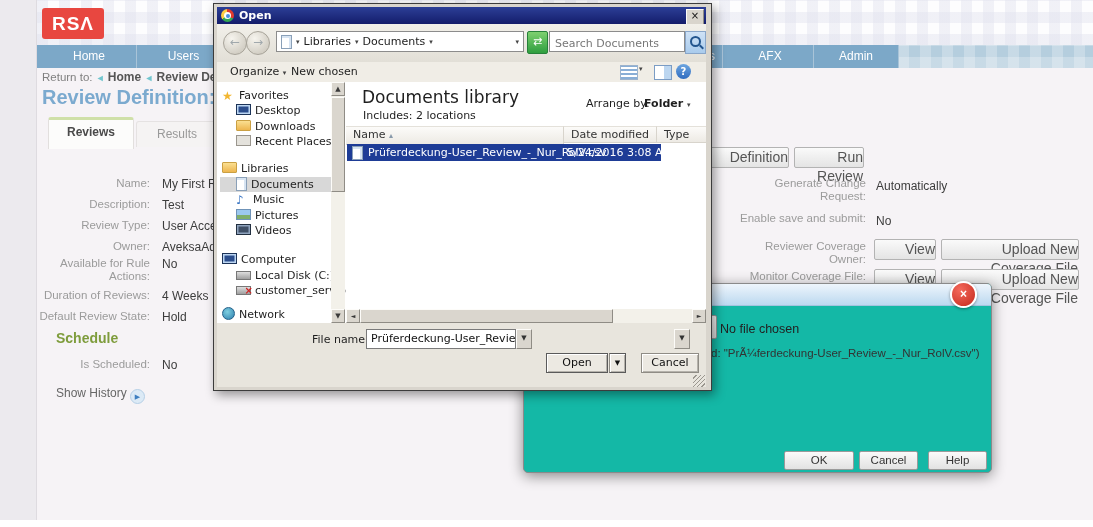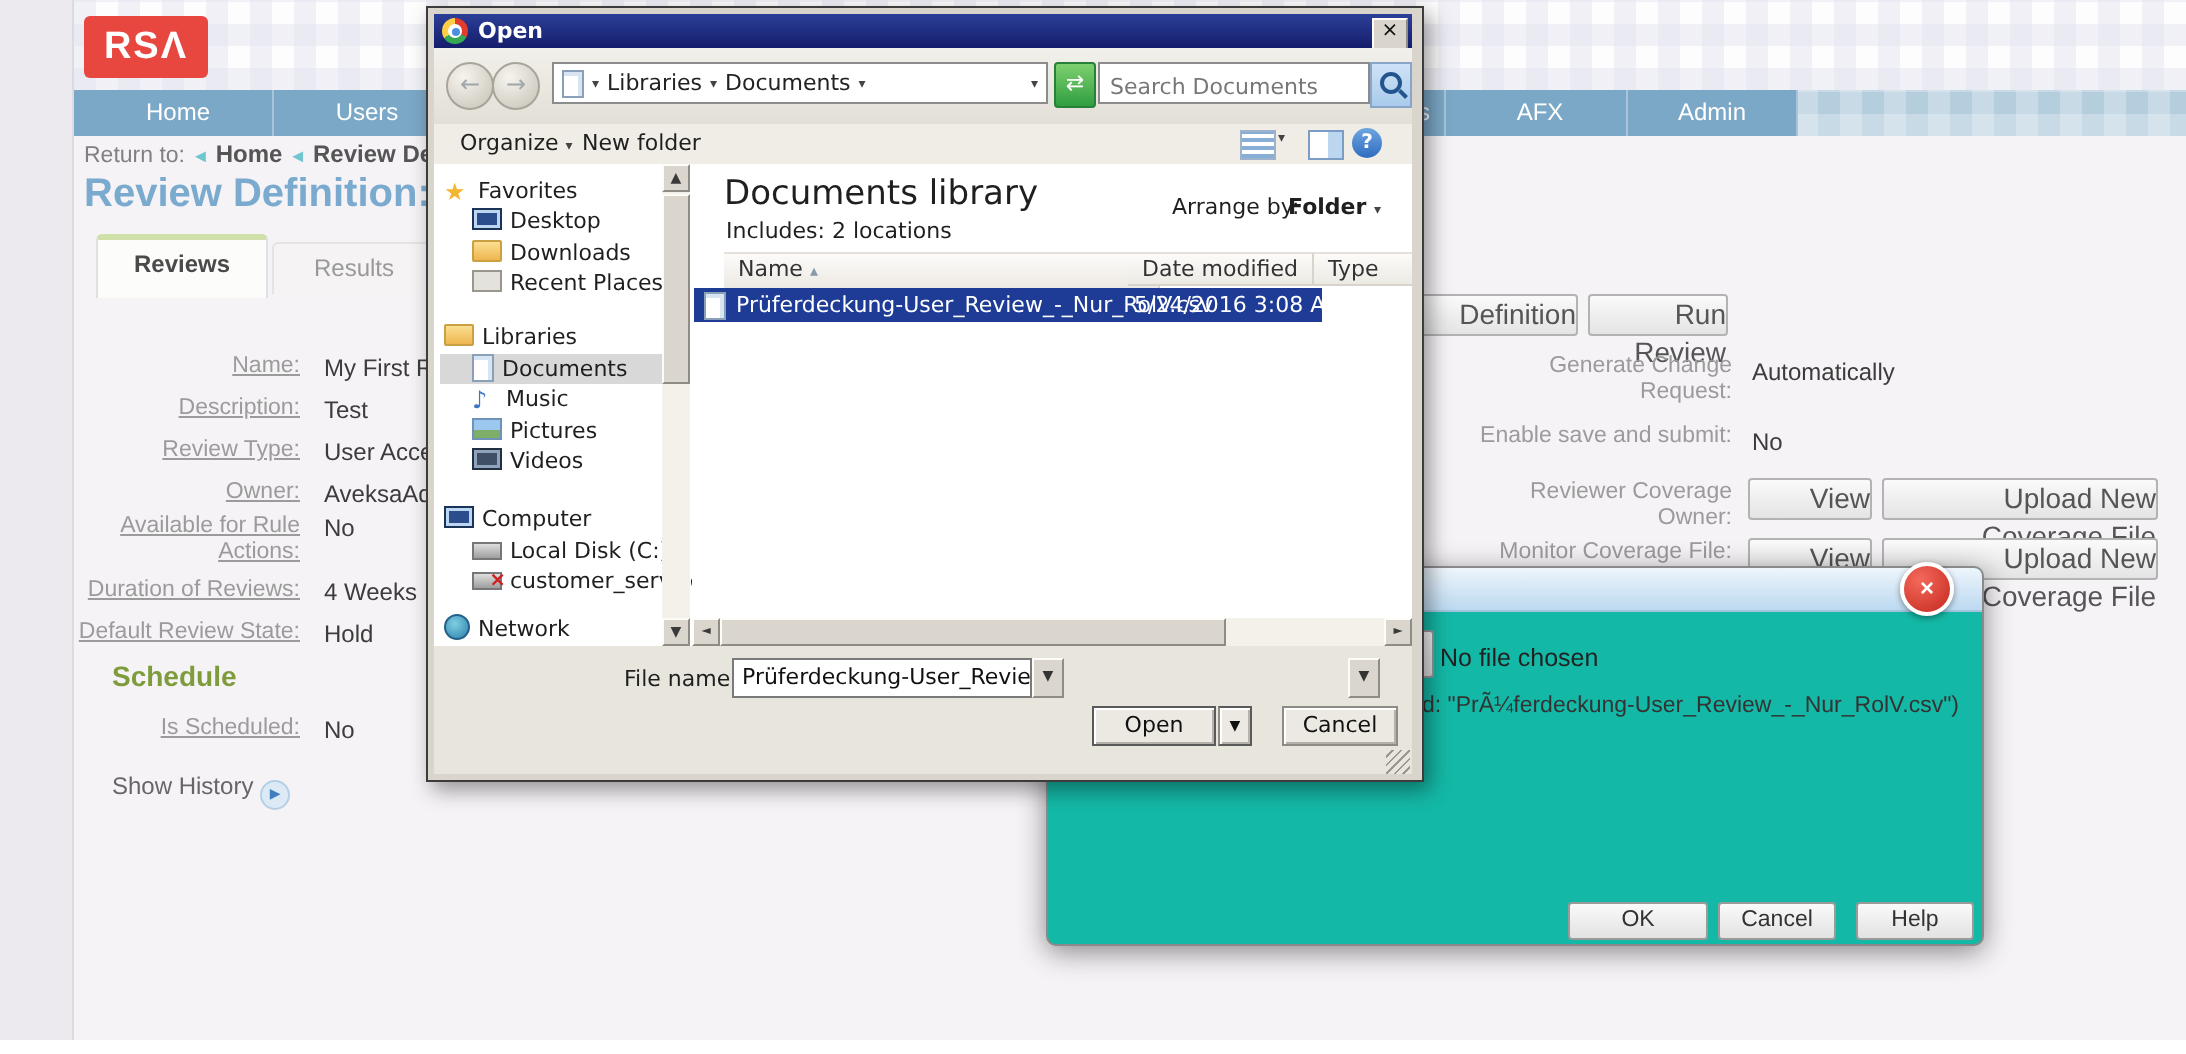--- a/index.html
+++ b/index.html
@@ -24,21 +24,21 @@
   .crumb-row b{color:#555;font-size:12px;}
   .tri-teal{color:#72c6cf;font-size:9px;}
   .page-title{left:42px;top:86px;font-size:20px;font-weight:bold;color:#7baacf;}
   .tab-active{left:48px;top:117px;width:84px;height:29px;background:#fcfcfb;border:1px solid #e2dfde;
       border-bottom:none;border-top:3px solid #cfe0a8;border-radius:3px 3px 0 0;color:#4a4a4a;
       font-weight:bold;font-size:12px;text-align:center;line-height:25px;}
   .tab-idle{left:136px;top:121px;width:80px;height:25px;background:#f5f3f3;border:1px solid #e5e2e2;
       border-bottom:none;border-radius:3px 3px 0 0;color:#999;font-size:12px;text-align:center;line-height:24px;}
   .wbtn{background:linear-gradient(#fafafa,#e4e4e4);border:1px solid #b3b3b3;border-radius:2px;
       color:#555;font-size:14px;text-align:right;cursor:pointer;}
-  .flbl{width:120px;text-align:right;color:#9b9b9b;font-size:11.5px;line-height:13px;text-decoration:underline;}
+  .flbl{width:120px;text-align:right;color:#9b9b9b;font-size:11.5px;line-height:13px;}
   .fval{color:#3c3c3c;font-size:12px;}
   .rlbl{width:126px;text-align:right;color:#9b9b9b;font-size:11.5px;line-height:13px;}
   .sched{font-size:14px;font-weight:bold;color:#7e9c3c;}
   .hist-ico{display:inline-block;width:13px;height:13px;border-radius:50%;background:#dceaf6;
       border:1px solid #b5cfe6;color:#3f7fc0;font-size:7px;line-height:13px;text-align:center;vertical-align:-2px;}
   
   .od{left:213px;top:3px;width:497px;height:386px;background:#d9d5cd;border:1px solid #3c3c3c;
       box-shadow:3px 4px 10px rgba(0,0,0,.4);font-family:"DejaVu Sans",sans-serif;z-index:30;}
   .od .abs{position:absolute;}
   .od-title{left:3px;top:3px;width:489px;height:17px;background:linear-gradient(180deg,#2c3f97,#141d6b);
@@ -241,21 +241,21 @@
       <input placeholder="Search Documents" style="">
     </div>
     <div class="abs sbtn">
         <span class="mag"></span>
       </div>
 
     <div class="abs tool-row">
       <span style="position:absolute;left:13px;top:3px;">
         <span>Organize</span> <span class="dd7 gl-dd"></span>
       </span>
-      <span style="position:absolute;left:74px;top:3px;">New folder</span>
+      <span style="position:absolute;left:74px;top:3px;">New chosen</span>
       <span class="abs views-ico" style="left:403px;top:3px;"></span>
       <span class="abs dd7 gl-dd" style="left:422px;top:3px;"></span>
       <span class="abs pane-ico" style="left:437px;top:3px;"></span>
       <span class="abs help-ico gl-q" style="left:459px;top:2px;">?</span>
     </div>
 
     <div class="abs od-main"></div>
 
     <div class="abs tree">
       <div class="trow group" style="top:4px;"><span class="ic i-star"></span><span class="lbl2">Favorites</span></div>
@@ -278,21 +278,21 @@
     <div class="abs sb-el" style="left:117px;top:93px;width:14px;height:95px;"></div>
     <div class="abs sb-el gl-td" style="left:117px;top:305px;width:14px;height:14px;"></div>
 
     <div class="abs fpane">
       <div class="abs lib-title" style="left:16px;top:5px;">Documents library</div>
       <div class="abs small" style="left:17px;top:27px;">Includes: 2 locations</div>
       <div class="abs small" style="left:240px;top:15px;">Arrange by:</div>
       <div class="abs small" style="left:298px;top:15px;font-weight:bold;">
         <span>Folder</span> <span class="dd7 gl-dd"></span>
       </div>
-      <div class="abs colhdr" style="left:16px;top:44px;width:218px;height:19px;">
+      <div class="abs colhdr" style="left:0;top:44px;width:218px;height:19px;">
         <span>Name</span> <span class="gl-up" style="color:#8899aa;font-size:8px;"></span>
       </div>
       <div class="abs colhdr" style="left:218px;top:44px;width:93px;height:17px;">Date modified</div>
       <div class="abs colhdr" style="left:311px;top:44px;width:49px;height:17px;border-right:none;">Type</div>
       <div class="abs filerow" style="left:1px;top:62px;width:314px;height:17px;">
         <span class="abs" style="left:5px;top:2px;width:9px;height:12px;background:#fff;border:1px solid #8aa0b8;box-shadow:inset -2px 2px 0 #d7e4f2;"></span>
         <span class="abs" style="left:21px;white-space:nowrap;">Prüferdeckung-User_Review_-_Nur_RolV.csv</span>
         <span class="abs" style="left:220px;white-space:nowrap;">5/24/2016 3:08 AM</span>
         <span class="abs" style="left:313px;white-space:nowrap;">CSV File</span>
       </div>

